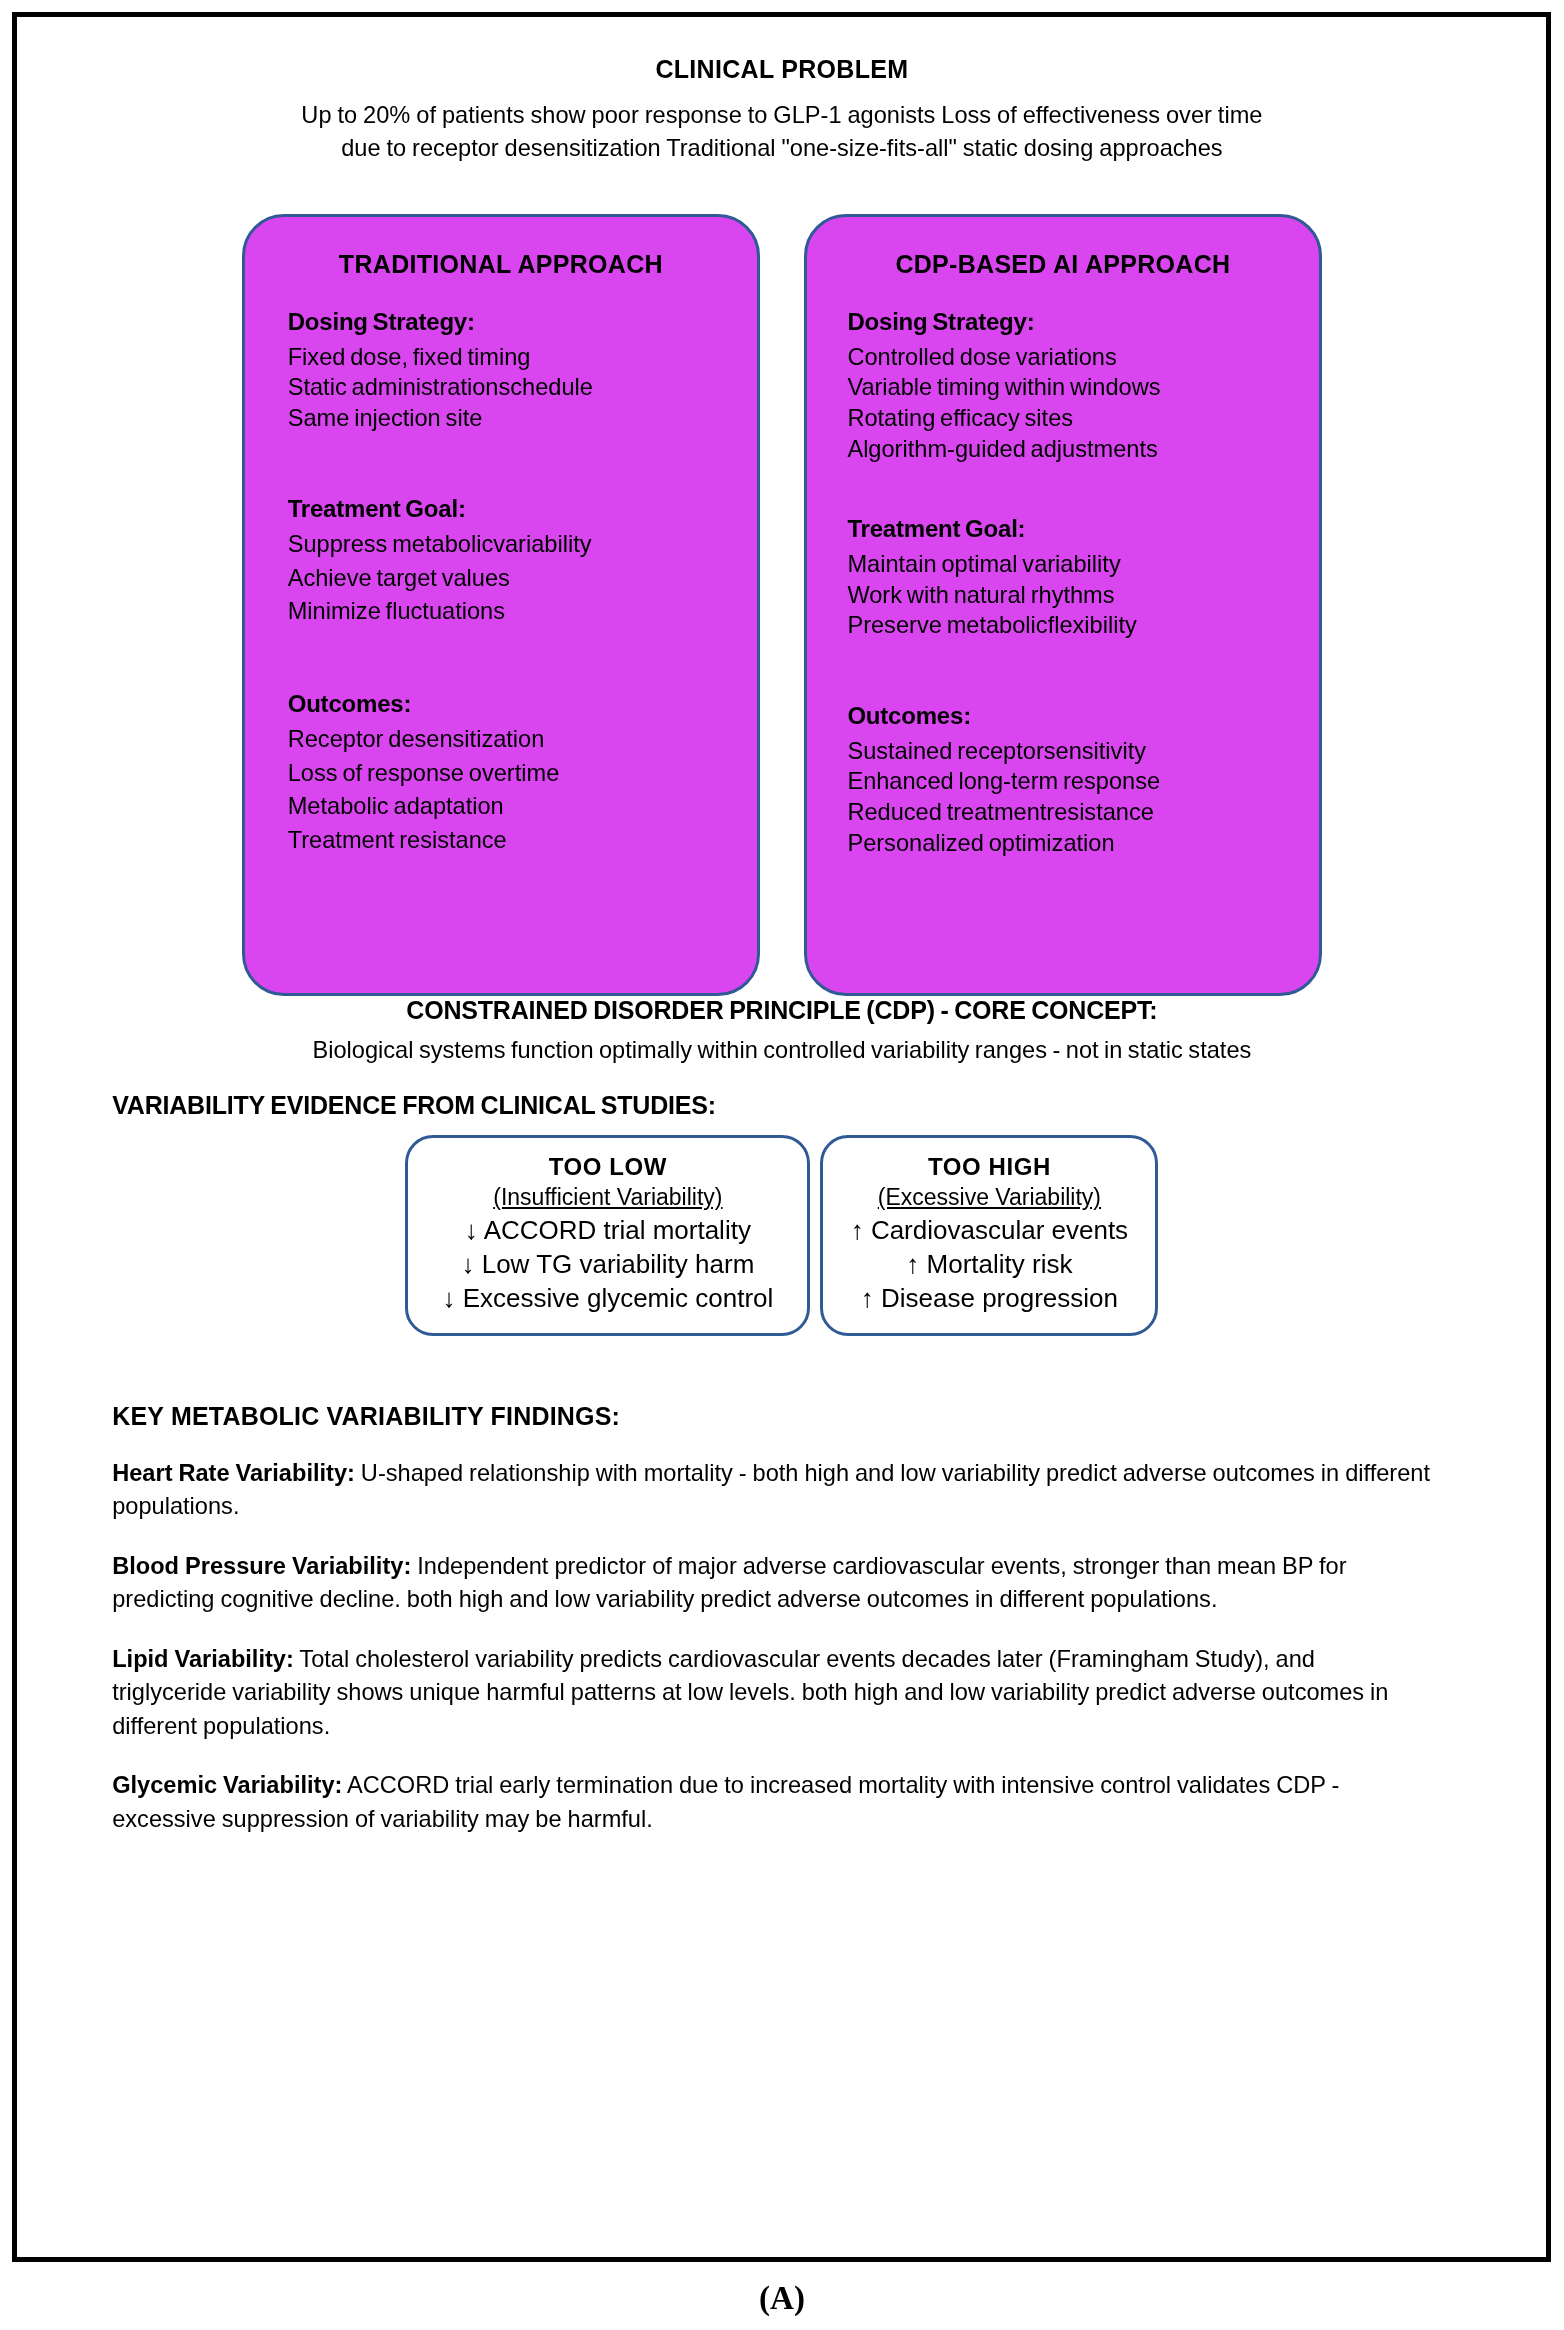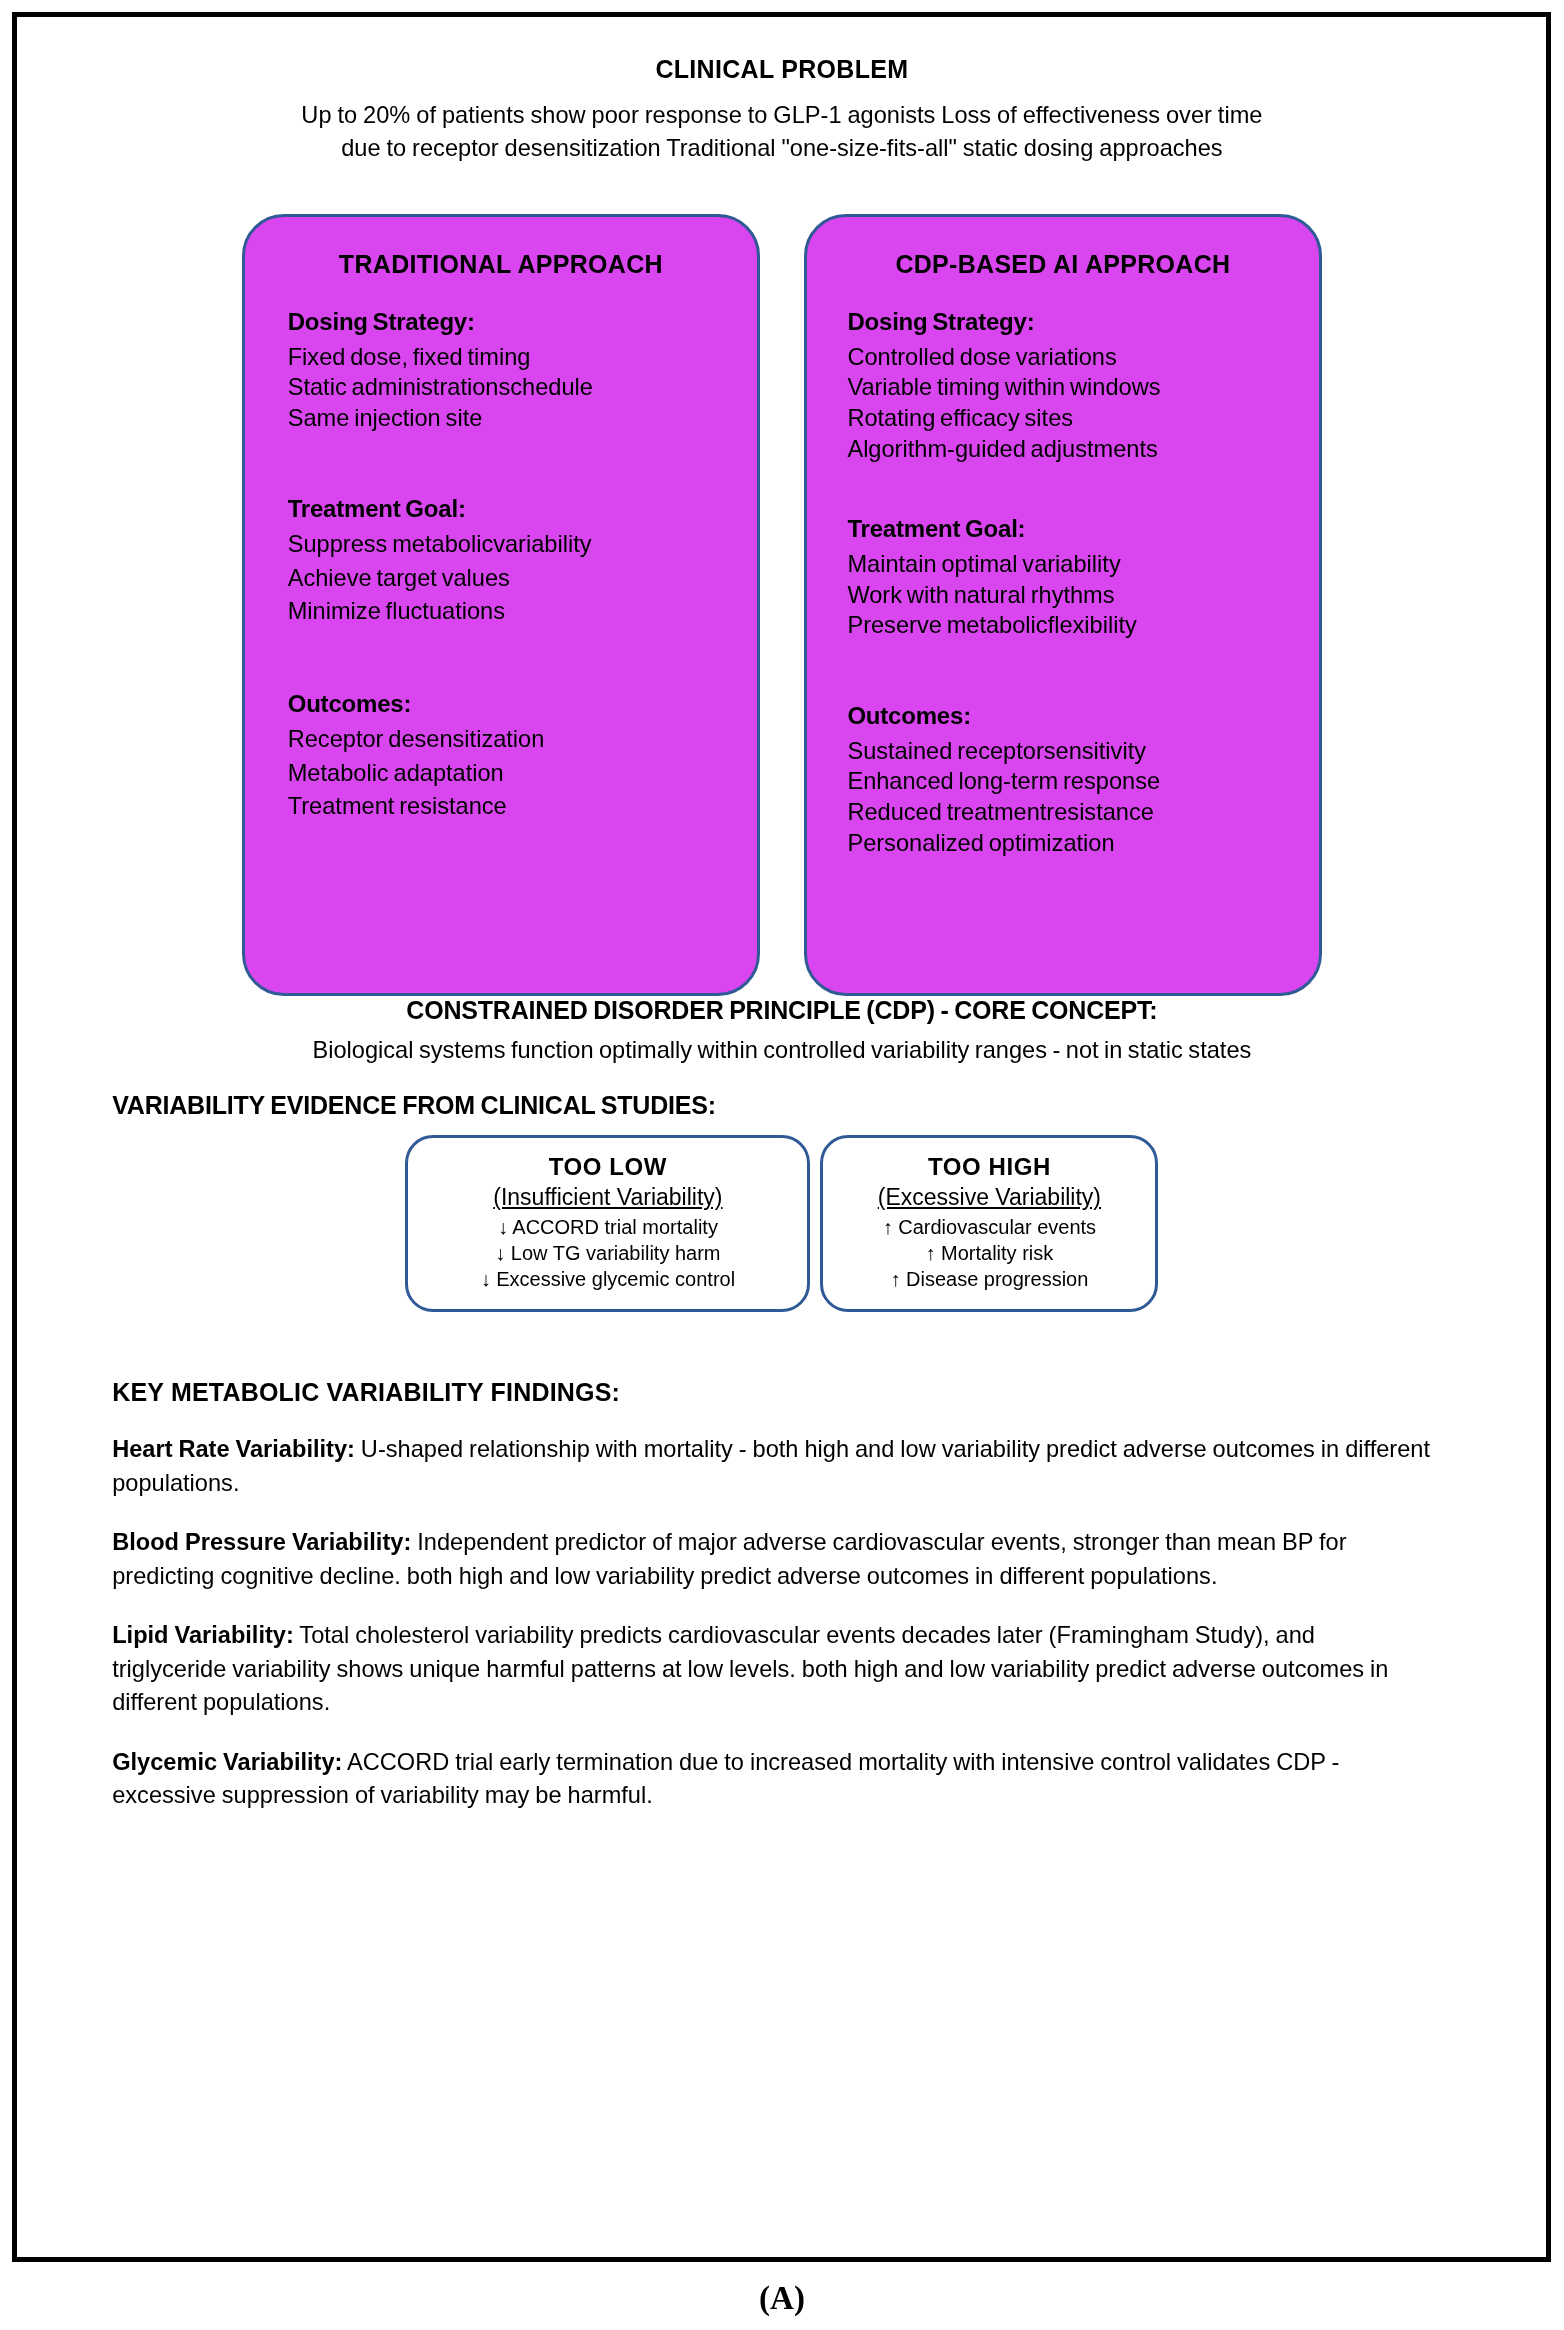--- a/index.html
+++ b/index.html
@@ -143,21 +143,21 @@
   .var-card.low  { width: 405px; }
   .var-card.mid  { width: 394px; }
   .var-card.high { width: 338px; }
   .var-title {
     font-size: 24px;
     font-weight: bold;
     letter-spacing: 0.6px;
     margin-bottom: 3.4px;
   }
   .var-sub { font-size: 23px; margin-bottom: 3.4px; text-decoration: underline; }
-  .var-item { font-size: 20px; line-height: 1.30; white-space: nowrap; }
+  .var-item { font-size: 26px; line-height: 1.30; white-space: nowrap; }
 
   
   .findings-head {
     font-size: 25px;
     font-weight: bold;
     letter-spacing: 0.2px;
     margin-top: 66px;
     padding-left: 15.8px;
   }
   .finding {
@@ -222,20 +222,21 @@
               <div>Minimize fluctuations</div>
             </div>
           </div>
 
           <div class="gap-md"></div>
 
           <div class="left-pad">
             <div class="block-label">Outcomes:</div>
             <div class="block-items loose">
               <div>Receptor desensitization</div>
+              <div>Loss of response overtime</div>
               <div>Metabolic adaptation</div>
               <div>Treatment resistance</div>
             </div>
           </div>
         </div>
 
         <div class="approach-card">
           <div class="card-title">CDP-BASED AI APPROACH</div>
 
           <div class="right-pad">

